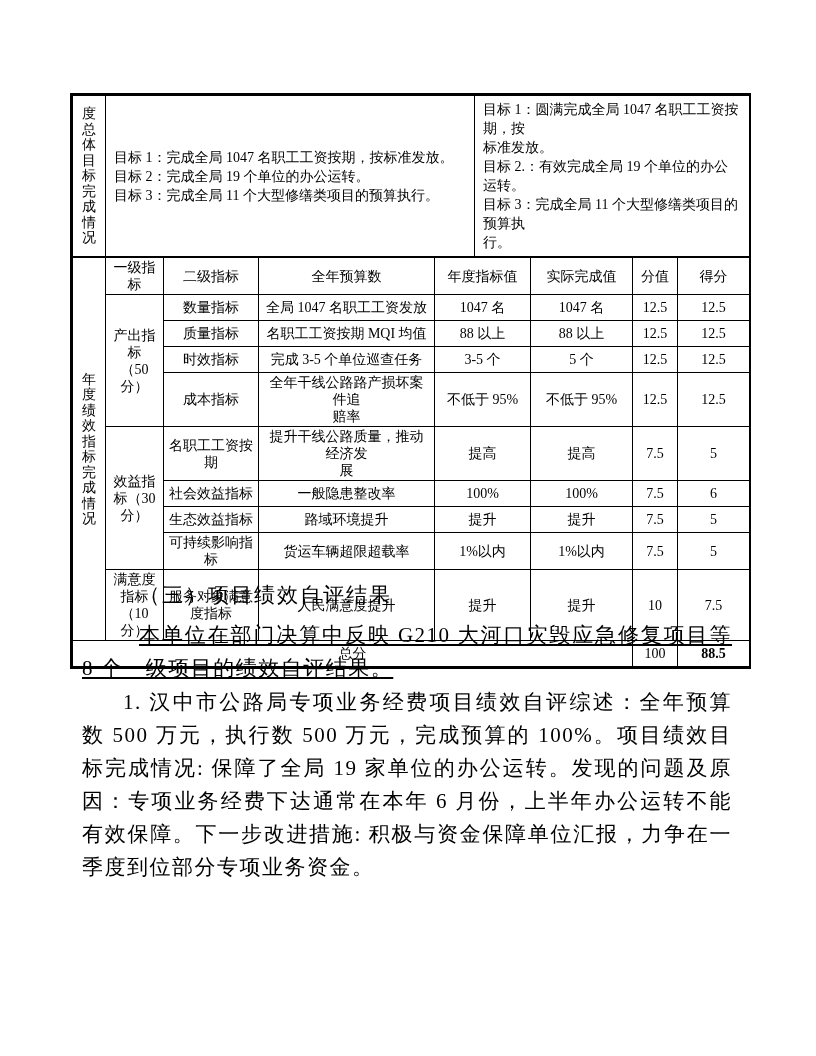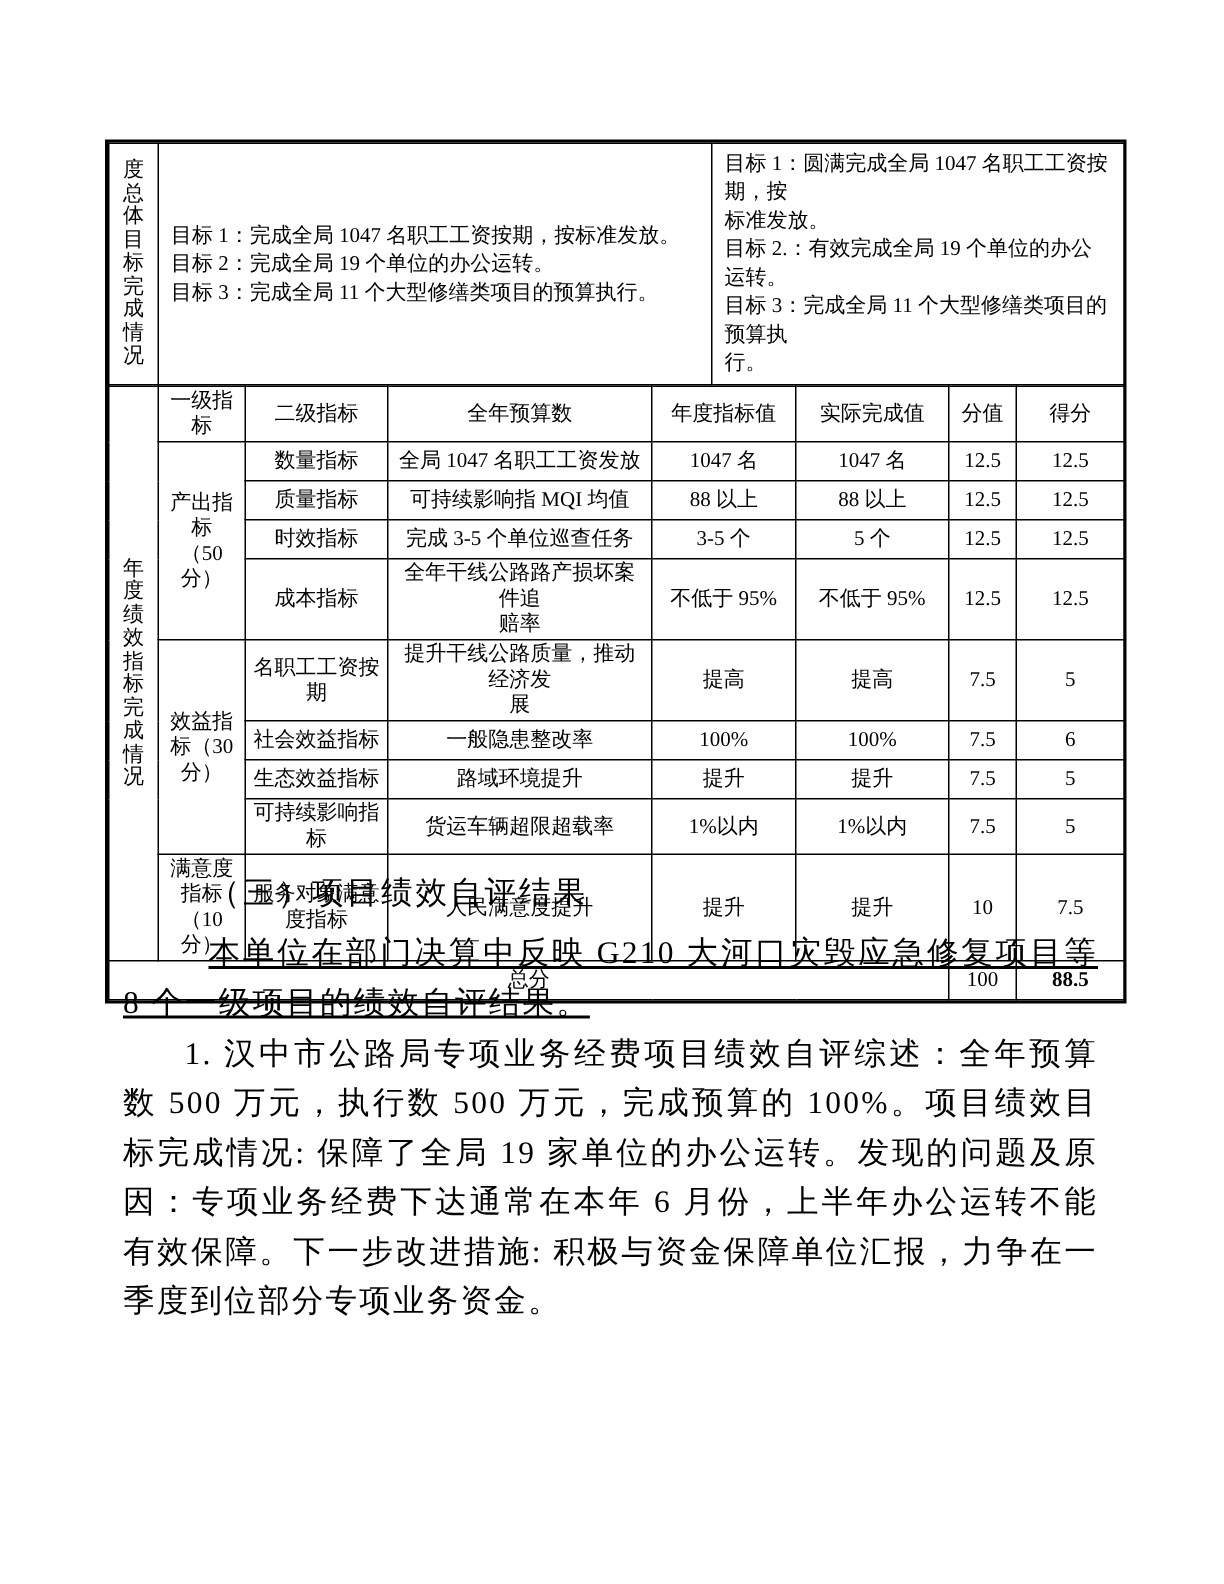--- a/index.html
+++ b/index.html
@@ -148,21 +148,21 @@
 （50分）</td>
         <td>数量指标</td>
         <td class="content-cell">全局 1047 名职工工资发放</td>
         <td>1047 名</td>
         <td>1047 名</td>
         <td>12.5</td>
         <td>12.5</td>
       </tr>
       <tr class="h25">
         <td>质量指标</td>
-        <td class="content-cell">可持续影响指 MQI 均值</td>
+        <td class="content-cell">名职工工资按期 MQI 均值</td>
         <td>88 以上</td>
         <td>88 以上</td>
         <td>12.5</td>
         <td>12.5</td>
       </tr>
       <tr class="h25">
         <td>时效指标</td>
         <td class="content-cell">完成 3-5 个单位巡查任务</td>
         <td>3-5 个</td>
         <td>5 个</td>

